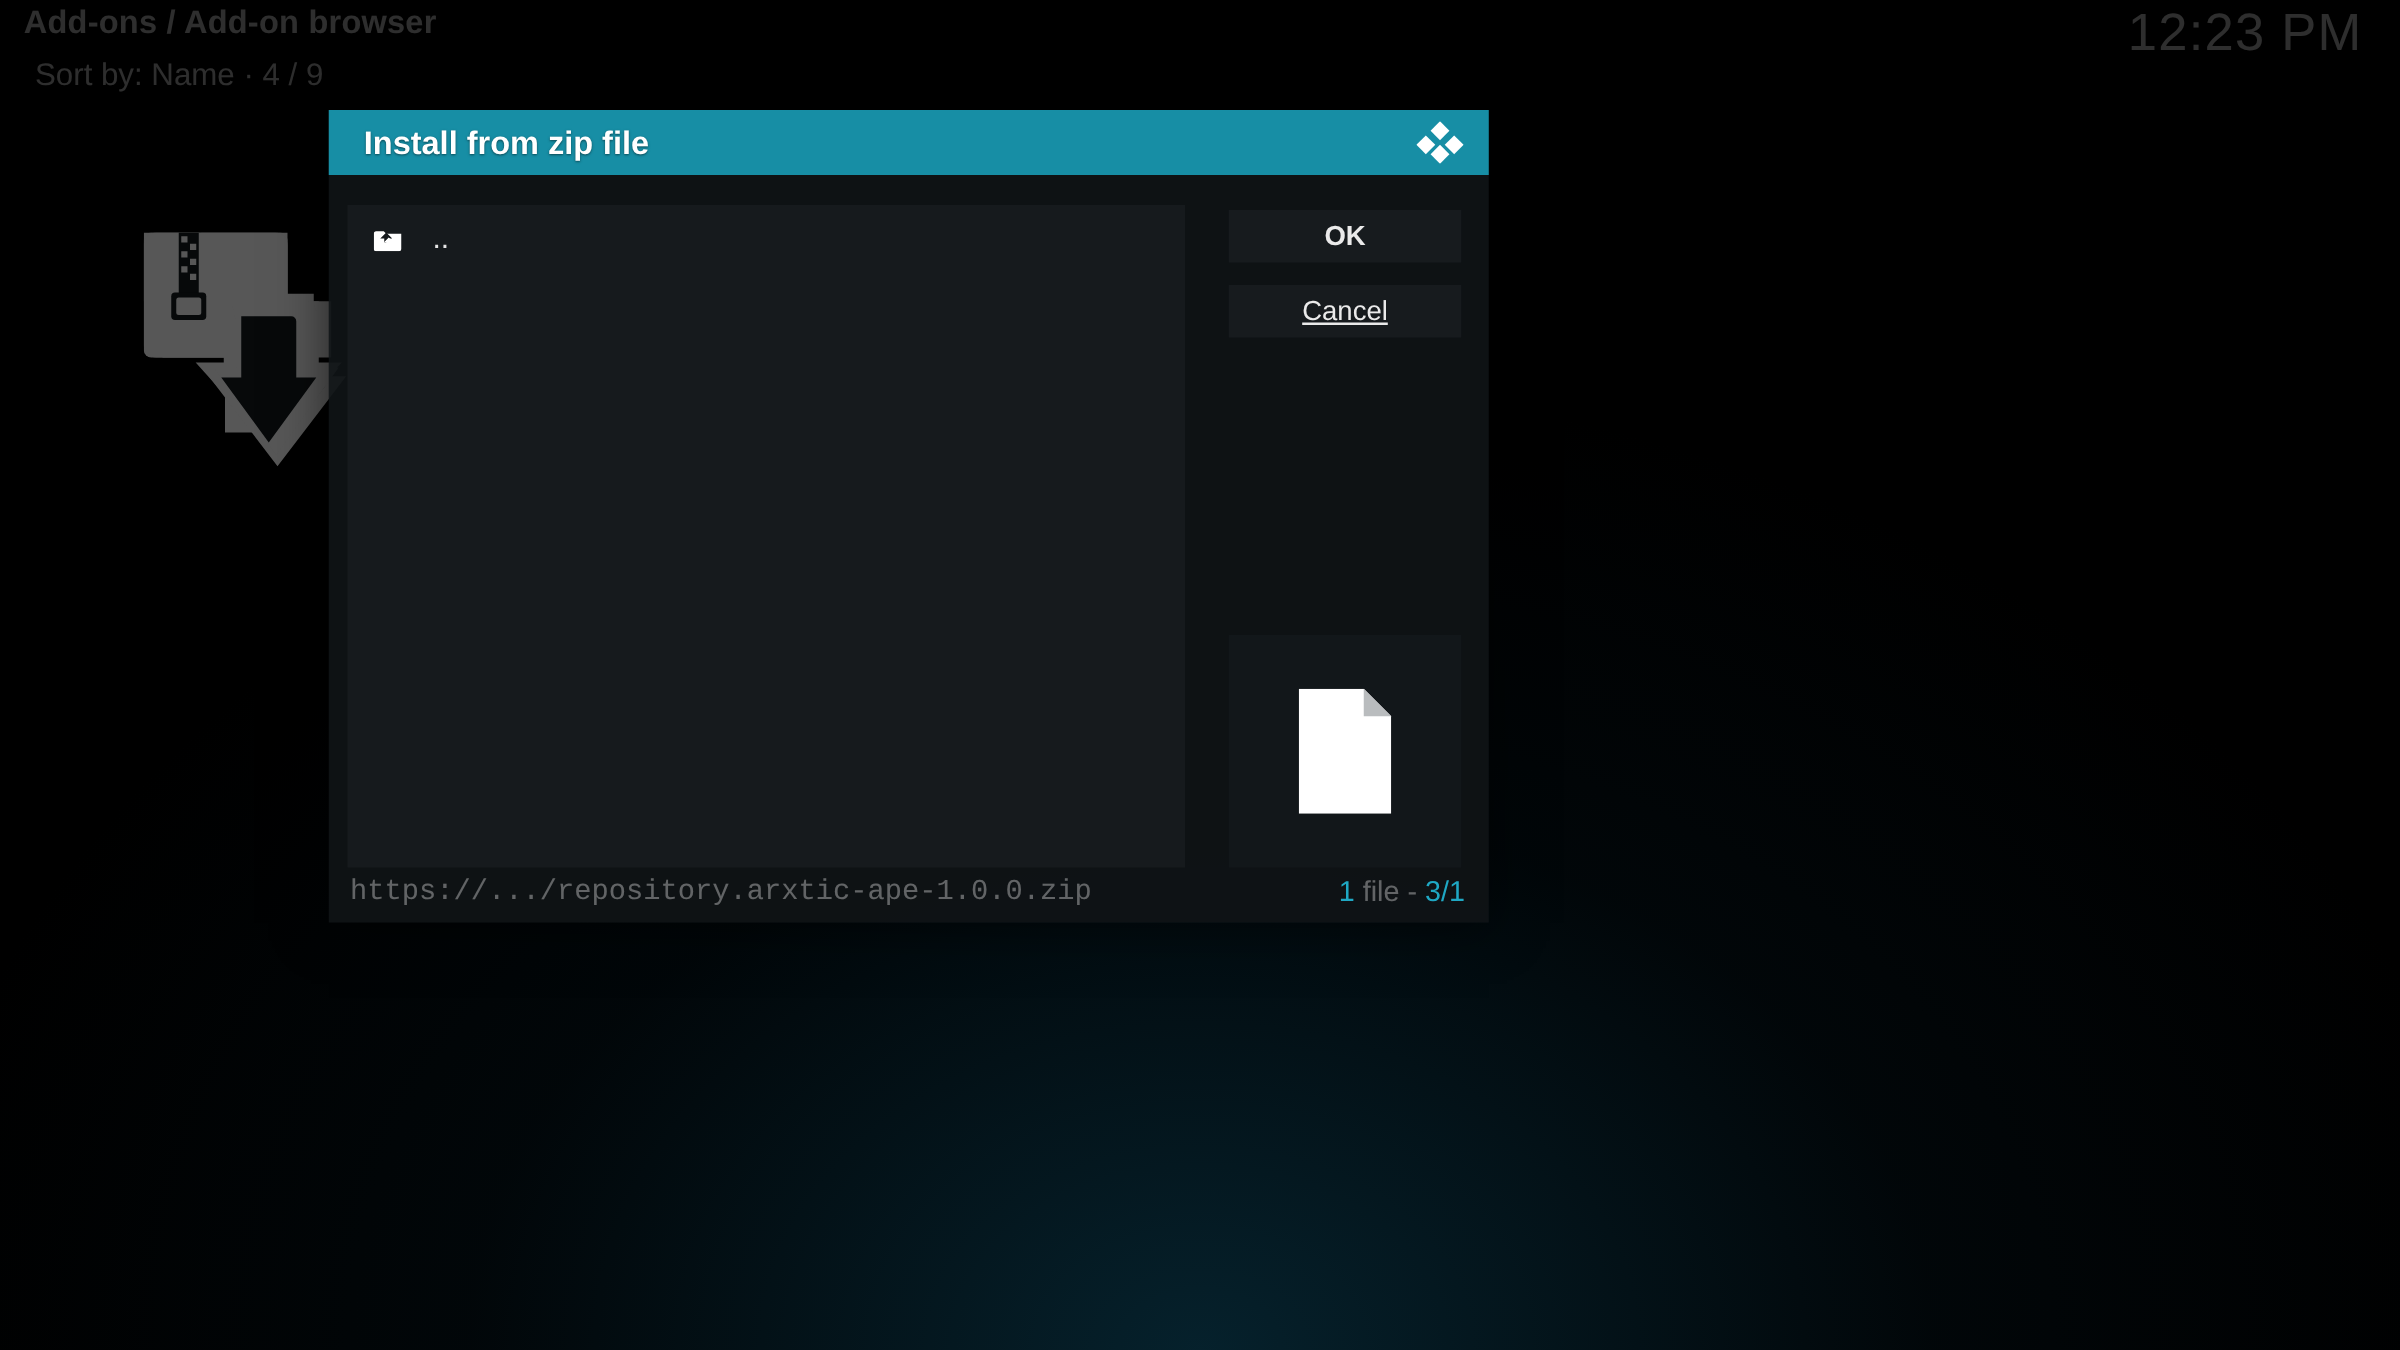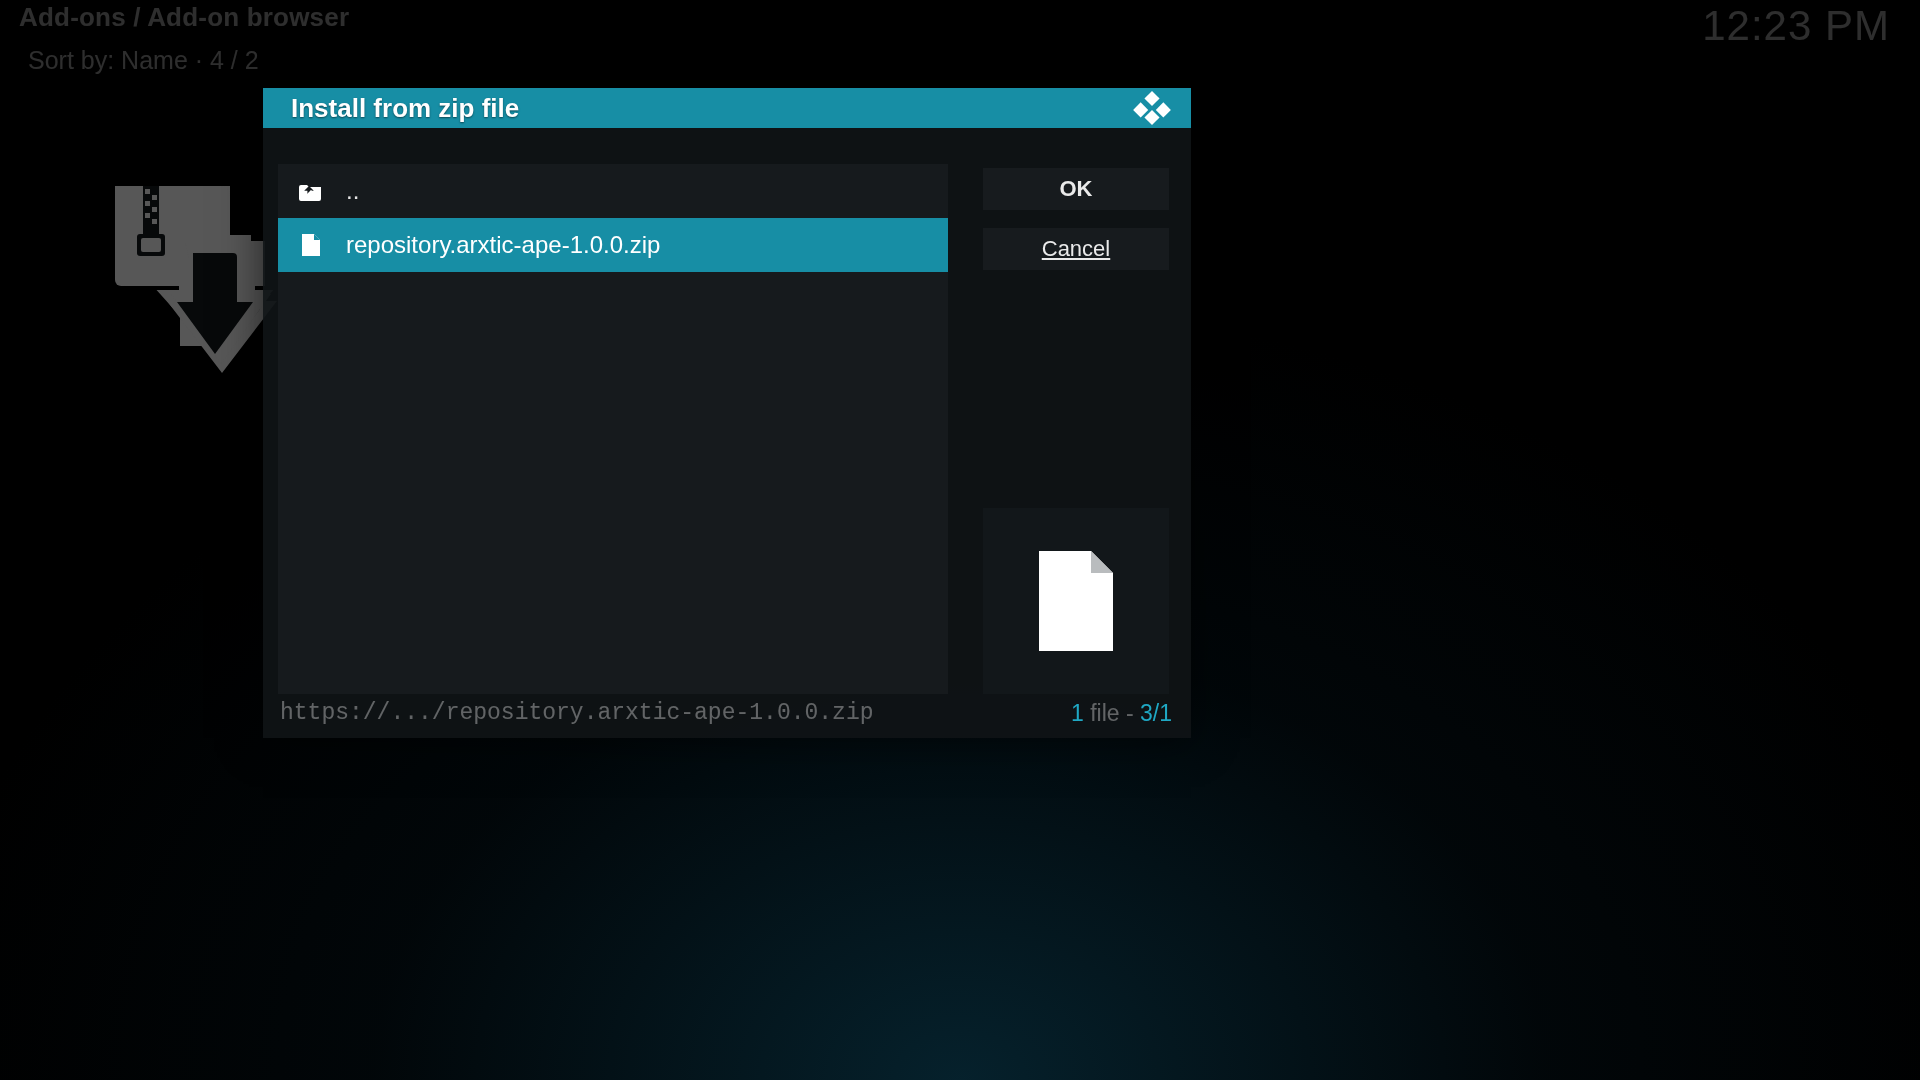--- a/index.html
+++ b/index.html
@@ -62,21 +62,21 @@
     position: absolute;
     left: 263px;
     top: 88px;
     width: 928px;
     height: 650px;
     background: rgba(15,20,22,.92);
     box-shadow: 0 0 40px rgba(0,0,0,.6);
   }
 
   .dialog-title {
-    height: 40px;
+    height: 52px;
     background: #178ea5;
     display: flex;
     align-items: center;
     padding: 0 20px 0 28px;
     color: #fff;
     font-size: 26px;
     font-weight: 700;
     text-shadow: 0 1px 2px rgba(0,0,0,.5);
   }
   .dialog-title .spacer { flex: 1; }
@@ -158,21 +158,21 @@
   }
   .footer-count .accent { color: #1fa8c4; }
 </style>
 </head>
 <body>
 
 <div class="bg"></div>
 
 <div class="breadcrumb">Add-ons / Add-on browser</div>
 <div class="sort-line">
-  <span>Sort by: </span><span>Name</span><span>  ·  </span><span>4 / 2</span>
+  <span>Sort by: </span><span>Name</span><span>  ·  </span><span>4 / 9</span>
 </div>
 <div class="clock">12:23 PM</div>
 
 <svg class="bg-zip-icon" viewBox="0 0 165 190">
   <path fill="#9e9e9e" d="M0 0h115c0 0 0 0 0 0l0 0v55H150v45h-45V160l-40 0L65 100H15V55H0z"></path>
   <rect fill="#9e9e9e" x="0" y="0" width="115" height="100" rx="6"></rect>
   <rect fill="#0d1113" x="28" y="0" width="18" height="58"></rect>
   <g fill="#9e9e9e">
     <rect x="30" y="2" width="6" height="6"></rect>
       <rect x="38" y="8" width="6" height="6"></rect>
@@ -226,29 +226,20 @@
     <div class="row parent">
       <span class="ricon">
         <svg width="24" height="20" viewBox="0 0 24 20">
           <path fill="#ffffff" d="M2 4h6l2 2h12v12a2 2 0 0 1-2 2H2a2 2 0 0 1-2-2V6a2 2 0 0 1 2-2z"></path>
           <path fill="#161a1d" d="M8 15 L8 11 L4 11 L10 5 L16 11 L12 11 L12 15 Z" transform="translate(2,1) scale(.8)"></path>
           <path fill="#ffffff" d="M6 13 h4 v-2 h2 l-4 -4 -4 4 h2 z" transform="translate(4,2)"></path>
         </svg>
       </span>
       <span class="lbl">..</span>
     </div>
-    <div class="row selected">
-      <span class="ricon">
-        <svg width="18" height="22" viewBox="0 0 18 22">
-          <path fill="#ffffff" d="M0 0h12l6 6v16H0z"></path>
-          <path fill="#178ea5" d="M12 0v6h6z"></path>
-        </svg>
-      </span>
-      <span class="lbl">repository.arxtic-ape-1.0.0.zip</span>
-    </div>
   </div>
 
   <div class="btn ok">OK</div>
   <div class="btn cancel">Cancel</div>
 
   <div class="preview">
     <svg width="74" height="100" viewBox="0 0 74 100">
       <path fill="#ffffff" d="M0 0h52l22 22v78H0z"></path>
       <path fill="#b9bcbe" d="M52 0v22h22z"></path>
     </svg>

